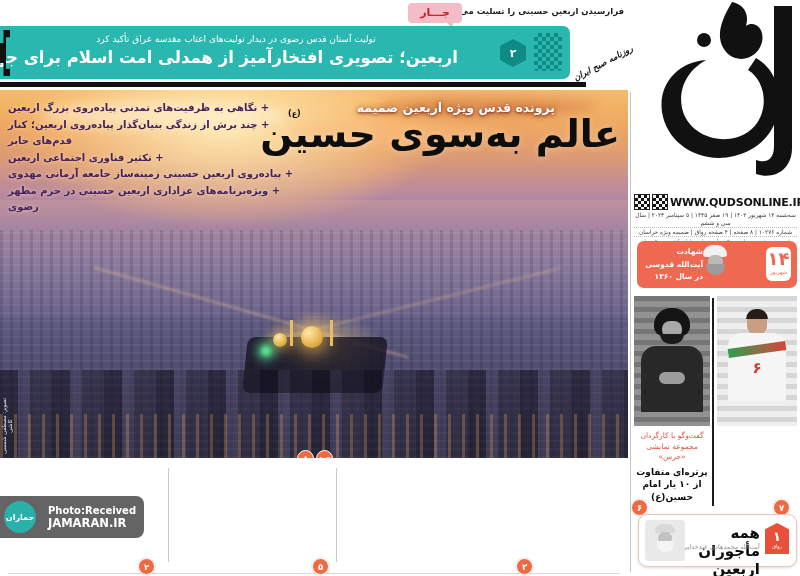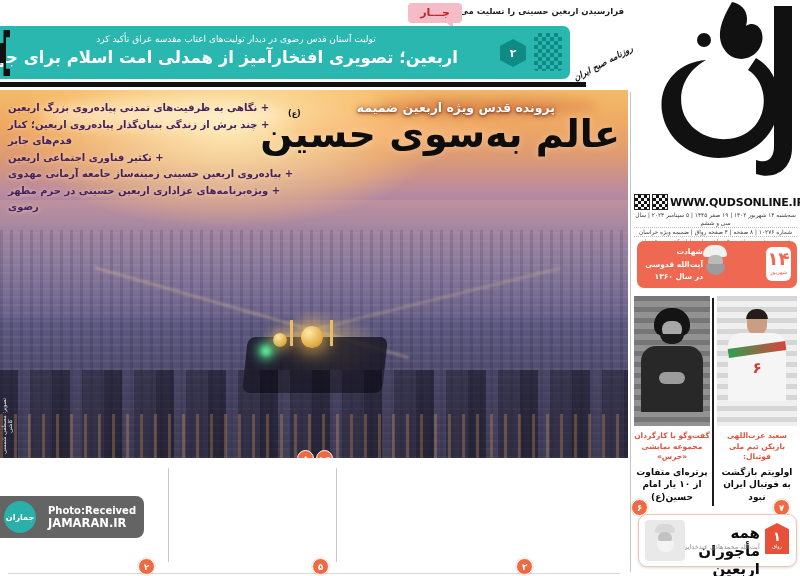--- a/index.html
+++ b/index.html
@@ -132,21 +132,21 @@
   .d-hair{width:36px;height:28px;background:#191919;border-radius:17px 17px 9px 9px;margin:12px auto 0;}
   .d-face{width:20px;height:17px;background:#b5a494;border-radius:8px;margin:-15px auto 0;}
   .d-beard{width:24px;height:10px;background:#1f1f1f;border-radius:0 0 10px 10px;margin:-4px auto 0;}
   .d-body{width:62px;height:66px;background:#2c2c2c;border-radius:15px 15px 0 0;margin:2px auto 0;position:relative;}
   .d-hands{position:absolute;top:26px;left:50%;width:26px;height:12px;margin-left:-13px;background:#9b9b9b;border-radius:6px;}
   .card-grayscale{filter:grayscale(1) contrast(1.05);}
 
   .cap{position:absolute;text-align:center;}
   .cap-r{right:3px;width:80px;top:431px;}
   .cap-l{right:90px;width:76px;top:431px;}
-  .cap .rk{font-size:7.5px;font-weight:bold;color:#dd5540;line-height:10.5px;}
+  .cap .rk{font-size:7.5px;font-weight:normal;color:#dd5540;line-height:10.5px;}
   .cap .hl{font-size:9px;font-weight:bold;color:#0c0c0c;line-height:12.5px;margin-top:3px;}
 
   .ravagh{position:absolute;top:514px;right:3px;width:159px;height:53px;background:#fff;border:1.5px solid #efc6b6;
      border-radius:9px;box-shadow:0 1px 3px rgba(0,0,0,.14);box-sizing:border-box;}
   .rv-badge{position:absolute;right:7px;top:8px;width:24px;height:31px;background:#e8503a;
      clip-path:polygon(50% 0,100% 20%,100% 100%,0 100%,0 20%);text-align:center;color:#fff;}
   .rv-num{font-size:13px;font-weight:bold;line-height:15px;margin-top:6px;}
   .rv-sec{font-size:4.8px;line-height:6px;}
   .rv-title{position:absolute;right:36px;top:9px;width:78px;font-size:15px;font-weight:bold;color:#0c0c0c;text-align:right;}
   .rv-author{position:absolute;right:36px;top:28px;width:78px;font-size:6.5px;color:#8d8d8d;text-align:center;}
@@ -281,27 +281,20 @@
   <div class="card card-l card-grayscale">
     <div class="d-hair"></div>
     <div class="d-face"></div>
     <div class="d-beard"></div>
     <div class="d-body">
         <div class="d-hands"></div>
       </div>
   </div>
   <div class="card-sep"></div>
 
-  <div class="cap cap-r">
-    <div class="rk">
-      <span style="display:block">سعید عزت‌اللهی</span>
-      <span style="display:block">بازیکن تیم ملی فوتبال:</span>
-    </div>
-    <div class="hl">اولویتم بازگشت به فوتبال ایران نبود</div>
-  </div>
   <div class="cap cap-l">
     <div class="rk">
       <span style="display:block">گفت‌وگو با کارگردان</span>
       <span style="display:block">مجموعه نمایشی «جرس»</span>
     </div>
     <div class="hl">پرتره‌ای متفاوت از ۱۰ یار امام حسین(ع)</div>
   </div>
   <div class="badge rb7">۷</div>
   <div class="badge rb6">۶</div>
 

